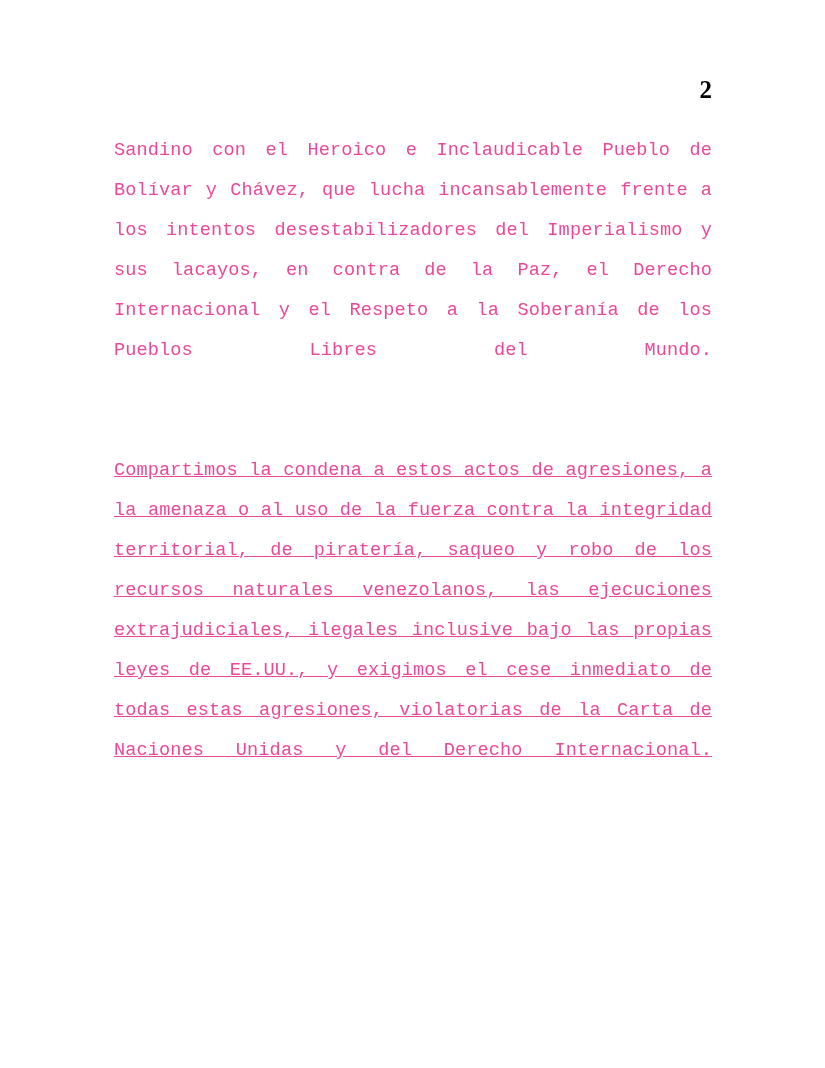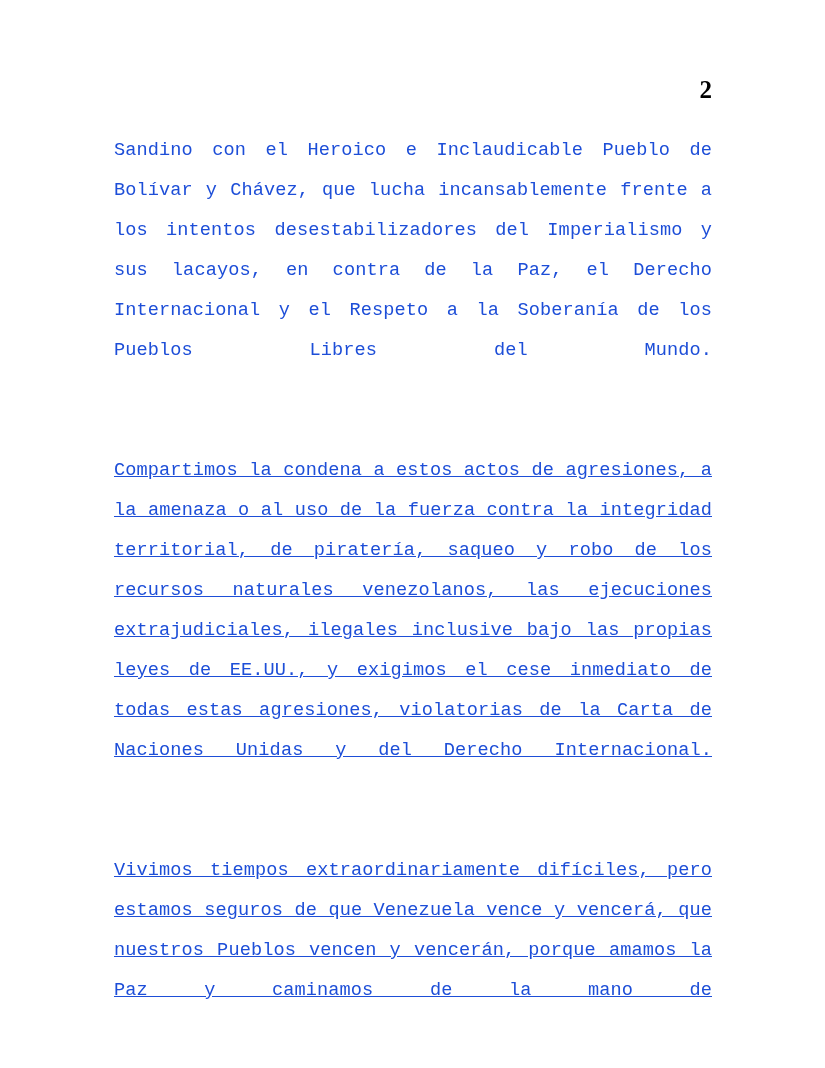--- a/index.html
+++ b/index.html
@@ -37,21 +37,21 @@
     position: absolute;
     top: 131px;
     left: 114px;
     width: 598px;
   }
 
   .para {
     font-family: "Liberation Mono", "DejaVu Sans Mono", monospace;
     font-size: 18.6px;
     line-height: 40px;
-    color: #1d4ed8;
+    color: #ec4899;
     text-align: justify;
     text-justify: inter-word;
     margin: 0;
     padding: 0;
     letter-spacing: 0.1px;
     word-spacing: 0;
     -webkit-font-smoothing: none;
   }
 
   .para + .para {
@@ -69,16 +69,15 @@
 </head>
 <body>
 
 <div class="page">
 
   <div class="page-number">2</div>
 
   <div class="body-block">
     <p class="para">Sandino con el Heroico e Inclaudicable Pueblo de Bolívar y Chávez, que lucha incansablemente frente a los intentos desestabilizadores del Imperialismo y sus lacayos, en contra de la Paz, el Derecho Internacional y el Respeto a la Soberanía de los Pueblos Libres del Mundo.</p>
     <p class="para">Compartimos la condena a estos actos de agresiones, a la amenaza o al uso de la fuerza contra la integridad territorial, de piratería, saqueo y robo de los recursos naturales venezolanos, las ejecuciones extrajudiciales, ilegales inclusive bajo las propias leyes de EE.UU., y exigimos el cese inmediato de todas estas agresiones, violatorias de la Carta de Naciones Unidas y del Derecho Internacional.</p>
-    <p class="para">Vivimos tiempos extraordinariamente difíciles, pero estamos seguros de que Venezuela vence y vencerá, que nuestros Pueblos vencen y vencerán, porque amamos la Paz y caminamos de la mano de</p>
   </div>
 
 </div>
 
 </body></html>

